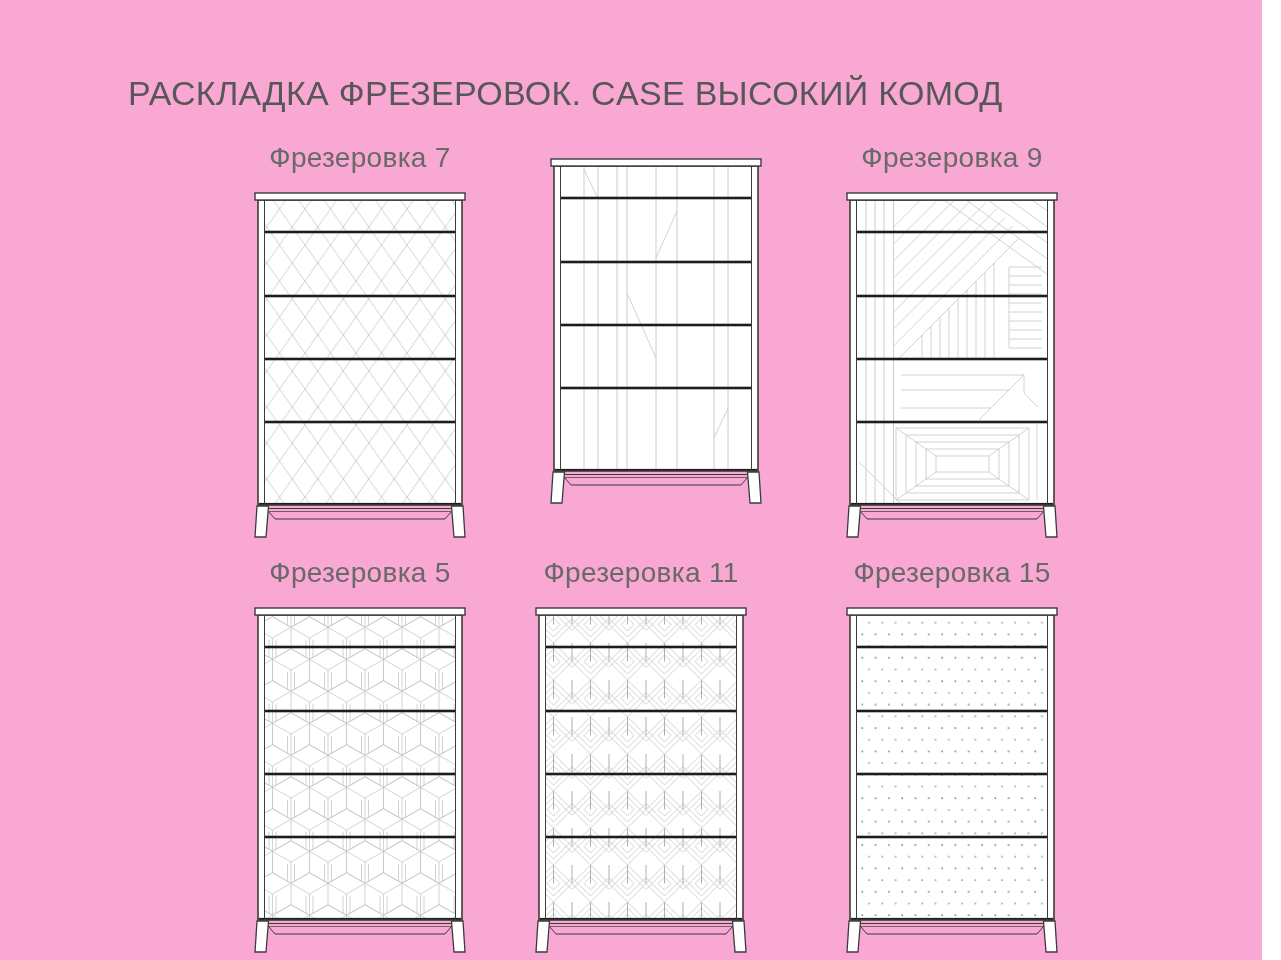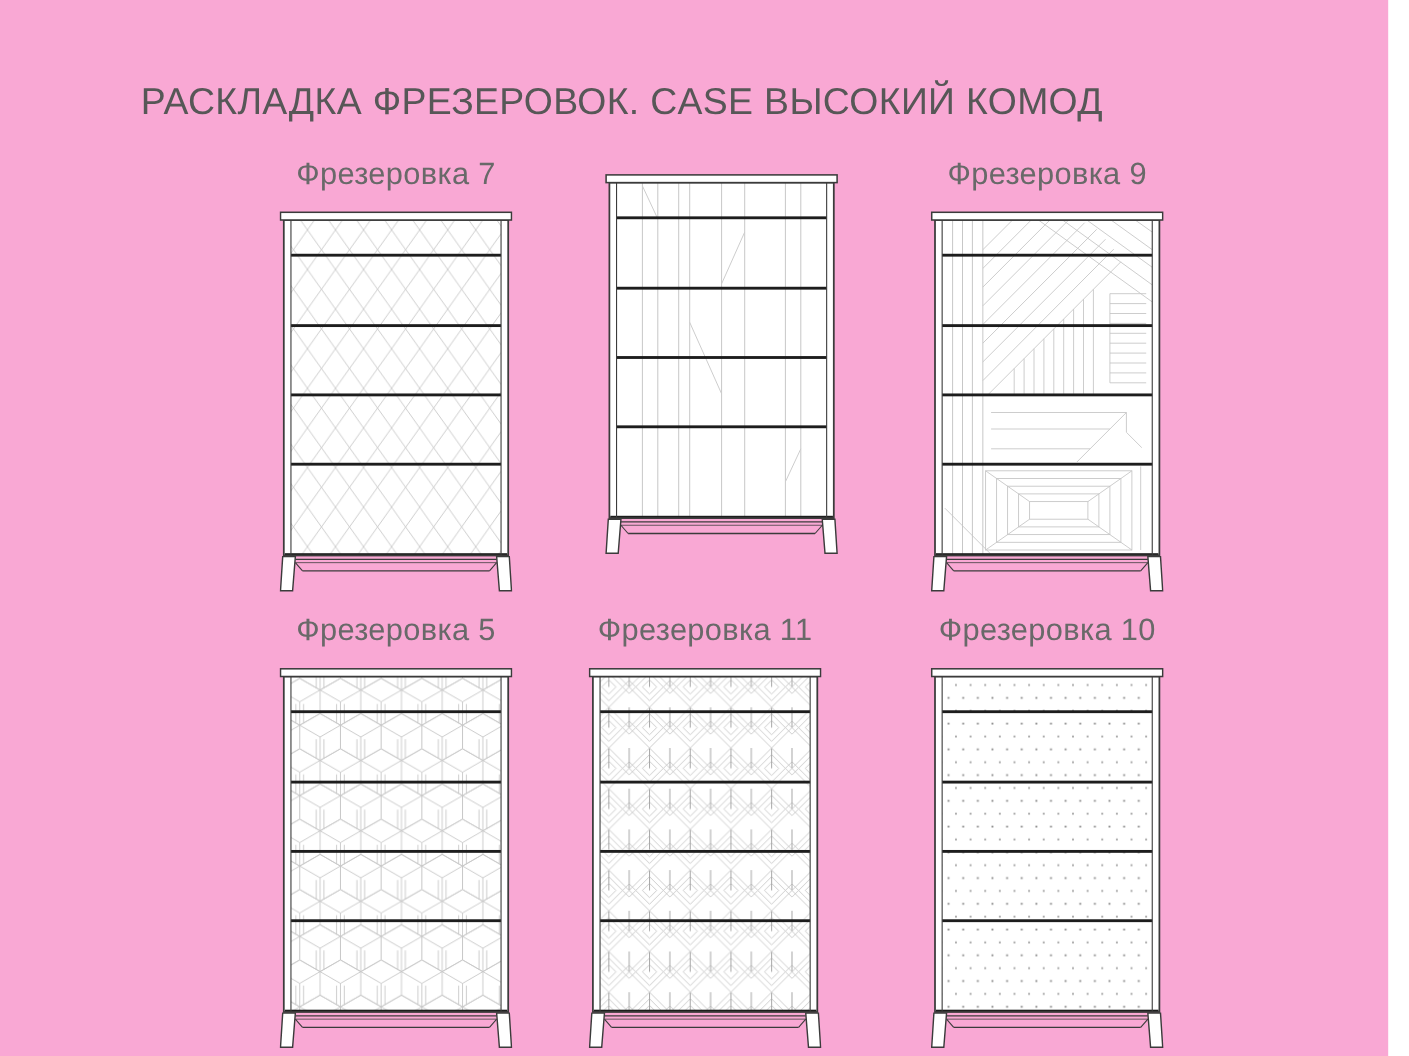--- a/index.html
+++ b/index.html
@@ -283,21 +283,21 @@
       <line x1="14.5" y1="317.5" x2="197.5" y2="317.5" stroke="#3b3b3b" stroke-width="1.2"></line>
       <line x1="14.5" y1="320.5" x2="197.5" y2="320.5" stroke="#3b3b3b" stroke-width="0.7"></line>
       <line x1="21" y1="328" x2="191" y2="328" stroke="#3b3b3b" stroke-width="1.2"></line>
       <line x1="14.5" y1="320.5" x2="21" y2="328" stroke="#3b3b3b" stroke-width="1"></line>
       <line x1="197.5" y1="320.5" x2="191" y2="328" stroke="#3b3b3b" stroke-width="1"></line>
     </g>
   </svg>
       </div>
   </figure>
   <figure class="fig" style="left:831px;top:541px">
-    <figcaption class="fig-label">Фрезеровка 10</figcaption>
+    <figcaption class="fig-label">Фрезеровка 15</figcaption>
     <div class="fig-canvas">
   <svg viewBox="0 0 212 352" xmlns="http://www.w3.org/2000/svg">
     <defs>
       <clipPath id="cl5">
               <rect x="10.5" y="9" width="191" height="305"></rect>
             </clipPath>
       <pattern id="pt5" width="13.3" height="23.4" patternUnits="userSpaceOnUse">
       <rect x="2.2" y="4.2" width="1.7" height="1.7" fill="#8f8f8f"></rect>
       <rect x="8.9" y="15.9" width="1.7" height="1.7" fill="#a4a4a4"></rect>
             </pattern>

